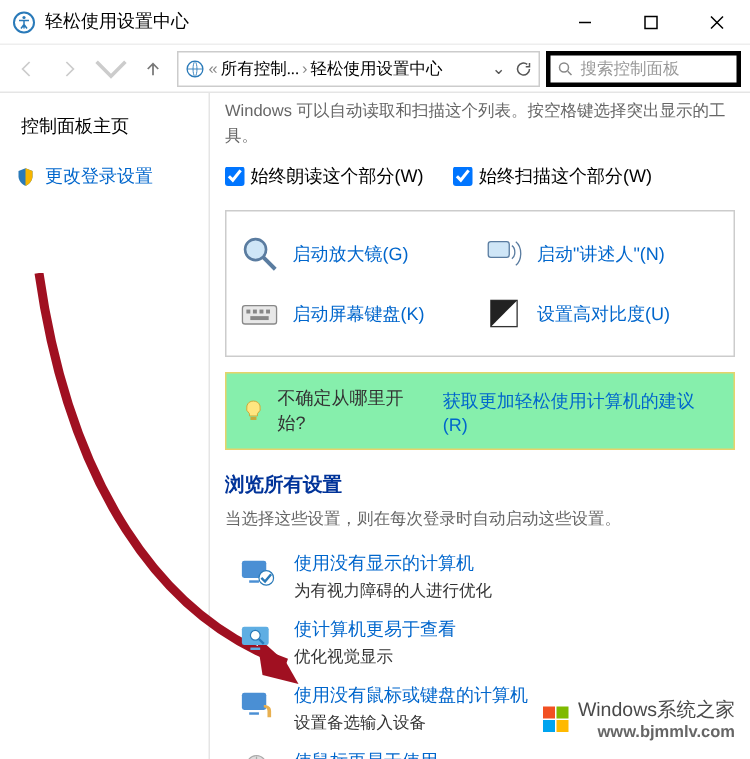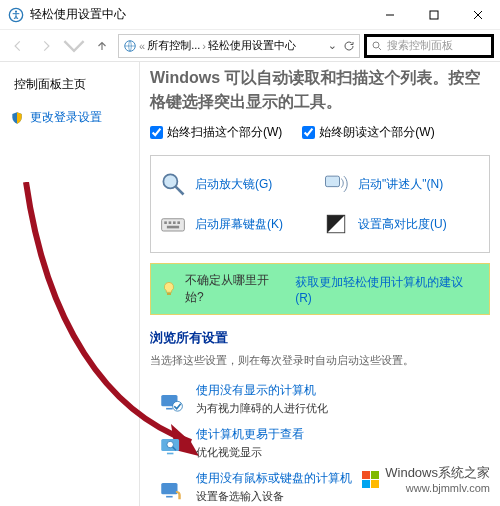--- a/index.html
+++ b/index.html
@@ -9,68 +9,68 @@
   .titlebar .title-icon { width: 16px; height: 16px; margin-right: 6px; color: #2a7ab9; }
   .titlebar .app-title { flex: 1; font-size: 12px; }
   .winbtn { width: 44px; height: 30px; display: flex; align-items: center; justify-content: center; color: #333; }
 
   .addrbar { height: 32px; display: flex; align-items: center; gap: 4px; padding: 2px 6px; background: #fff; border-bottom: 1px solid #e5e5e5; }
   .navbtn { width: 24px; height: 24px; border-radius: 2px; display: flex; align-items: center; justify-content: center; color: #777; }
   .navbtn.disabled { color: #ccc; }
   .path { flex: 1; height: 24px; border: 1px solid #ccc; display: flex; align-items: center; padding: 0 4px; gap: 2px; font-size: 11px; }
   .path .globe { width: 14px; height: 14px; color: #2a7ab9; }
   .path .sep { color: #888; }
-  .path .crumb { color: #000; }
+  .path .crumb { color: #000; font-family: Liberation Serif, serif; }
   .path .dd { color: #555; margin-left: auto; }
   .searchbox { width: 130px; height: 24px; border: 3px solid #000000; display: flex; align-items: center; padding: 0 4px; gap: 4px; color: #999; }
   .searchbox .sicon { width: 12px; height: 12px; color: #888; }
   .searchbox .stext { font-size: 11px; }
 
   .bodywrap { display: flex; height: calc(100% - 62px); }
   .sidebar { width: 140px; padding: 14px 8px; border-right: 1px solid #e5e5e5; }
   .sidebar .home { color: #000; font-size: 12px; margin-bottom: 12px; padding-left: 6px; }
   .sidebar .item { display: flex; align-items: center; gap: 6px; padding: 4px 2px; color: #0066cc; }
   .sidebar .shield { width: 14px; height: 14px; }
 
   .main { flex: 1; padding: 4px 10px 10px 10px; overflow: hidden; position: relative; }
-  .desc { font-size: 16px; color: #666; line-height: 1.5; margin-bottom: 10px; font-weight: bold; }
+  .desc { font-size: 11px; color: #666; line-height: 1.5; margin-bottom: 10px; }
   .checks { display: flex; gap: 20px; margin-bottom: 14px; }
   .chk { display: flex; align-items: center; gap: 4px; }
   .chk input { width: 13px; height: 13px; }
 
   .quickbox { border: 1px solid #ccc; padding: 8px 6px; margin-bottom: 10px; }
   .qrow { display: flex; }
   .qcell { flex: 1; display: flex; align-items: center; gap: 8px; padding: 6px 2px; }
   .qcell .qicon { width: 28px; height: 28px; display: flex; align-items: center; justify-content: center; }
   .qcell .qlabel { color: #0066cc; }
 
   .yellowbar { border: 1px solid #e6d36a; background: #86efac; padding: 8px 10px; display: flex; align-items: center; gap: 8px; margin-bottom: 14px; }
   .yellowbar .bulb { width: 16px; height: 16px; color: #e0c23a; }
   .yellowbar .q { color: #333; }
   .yellowbar .link { color: #0066cc; }
 
   .section-title { font-size: 13px; color: #003399; margin-bottom: 6px; font-weight: bold; }
   .section-sub { font-size: 11px; color: #666; margin-bottom: 10px; }
 
   .settings { display: flex; flex-direction: column; gap: 2px; }
-  .sitem { display: flex; gap: 10px; padding: 4px 6px; align-items: flex-end; }
+  .sitem { display: flex; gap: 10px; padding: 4px 6px; }
   .sitem .sicon-wrap { width: 30px; display: flex; justify-content: center; padding-top: 2px; }
   .sitem .sicon-wrap svg { width: 26px; height: 26px; }
   .sitem .stext-wrap { flex: 1; }
   .sitem .stitle { color: #0066cc; margin-bottom: 2px; }
   .sitem .sdesc { color: #333; font-size: 11px; }
 
   
   .arrow-annot { position: absolute; left: 16px; top: 182px; width: 220px; height: 300px; pointer-events: none; }
 
   
   .watermark { position: absolute; right: 10px; bottom: 12px; display: flex; align-items: center; gap: 6px; font-size: 13px; color: #4a4a4a; pointer-events: none; text-align: right; }
   .watermark .wlogo { width: 18px; height: 18px; display: flex; flex-wrap: wrap; }
   .watermark .wlogo span { width: 8px; height: 8px; margin: 0.5px; }
-  .watermark .wurl { font-size: 11px; color: #666; display: block; }
+  .watermark .wurl { font-size: 11px; color: #666; display: block; font-weight: bold; }
 </style>
 </head>
 <body>
 
 <div class="titlebar">
   <svg class="title-icon" viewBox="0 0 24 24">
       <circle cx="12" cy="12" r="10" fill="none" stroke="#2a7ab9" stroke-width="2"></circle>
       <circle cx="12" cy="7" r="1.6" fill="#2a7ab9"></circle>
       <path d="M7 10h10M12 10v8M12 14l-3 4M12 14l3 4" stroke="#2a7ab9" stroke-width="1.5" fill="none"></path>
     </svg>
@@ -150,25 +150,25 @@
       <path d="M10 0 C 30 140, 90 230, 175 260" stroke="#a01021" stroke-width="6" fill="none"></path>
       <path d="M175 260 l-20 -18 l4 26 l24 6 z" fill="#a01021"></path>
     </svg>
   </div>
 
   <div class="main">
     <div class="desc">Windows 可以自动读取和扫描这个列表。按空格键选择突出显示的工具。</div>
     <div class="checks">
       <label class="chk">
           <input type="checkbox" checked="" style="">
-          <span>始终扫描这个部分(W)</span>
+          <span>始终朗读这个部分(W)</span>
         </label>
       <label class="chk">
           <input type="checkbox" checked="" style="">
-          <span>始终朗读这个部分(W)</span>
+          <span>始终扫描这个部分(W)</span>
         </label>
     </div>
 
     <div class="quickbox">
       <div class="qrow">
         <div class="qcell">
           <span class="qicon">
               <svg viewBox="0 0 32 32">
                 <circle cx="13" cy="13" r="8" fill="#cfe6f7" stroke="#5a7ca0" stroke-width="2"></circle>
                 <path d="M19 19l9 9" stroke="#5a7ca0" stroke-width="3"></path>

